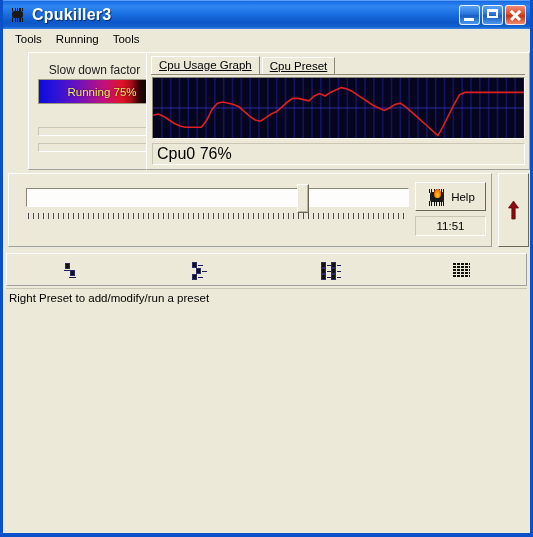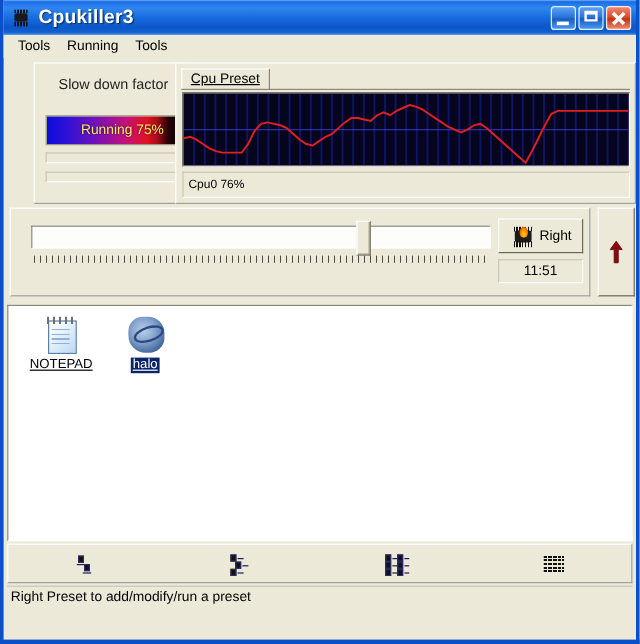--- a/index.html
+++ b/index.html
@@ -135,21 +135,21 @@
     margin-left: 20px;
   }
   #slow-title {
     text-align: center;
     font-size: 12px;
     color: #222;
     margin-top: 10px;
   }
   #gradbar {
     position: absolute;
-    left: 9px; top: 43px;
+    left: 9px; top: 26px;
     width: 128px; height: 25px;
     box-sizing: border-box;
     border: 1px solid #9c9a7e;
     background: linear-gradient(90deg,
         #0b0bdd 0%, #2a12d8 12%, #6a12c0 30%,
         #c4117a 52%, #e01226 66%, #a90d18 73%,
         #2a0205 80%, #050505 88%, #000 100%);
     display: flex; align-items: center; justify-content: center;
   }
   #gradbar-label {
@@ -219,21 +219,21 @@
   #cpustatus {
     position: absolute;
     left: 5px; top: 90px;
     width: 373px; height: 22px;
     box-sizing: border-box;
     border: 1px solid;
     border-color: #c9c6b4 #ffffff #ffffff #c9c6b4;
     background: #ece9d8;
     display: flex; align-items: center;
     padding-left: 4px;
-    font-size: 10px;
+    font-size: 16px;
     color: #000;
   }
 
   
   #midarea {
     position: relative;
     margin: 2px 3px 0 3px;
     height: 78px;
   }
   #midpanel {
@@ -486,20 +486,21 @@
       <div id="slow-title">Slow down factor</div>
       <div id="gradbar">
         <span id="gradbar-label">Running 75%</span>
       </div>
       <div id="thinbar1" class="thinbar"></div>
       <div id="thinbar2" class="thinbar"></div>
     </div>
 
     <div id="cpupanel" class="group">
       <div id="tabs">
+        <div class="tab active">Cpu Usage Graph</div>
         <div class="tab">Cpu Preset</div>
       </div>
       <div id="tabstrip-line"></div>
 
       <div id="graph">
         <svg id="graph-svg" width="371" height="60" viewBox="0 0 371 60" preserveAspectRatio="none">
             <line x1="8.833333333333334" y1="0" x2="8.833333333333334" y2="60" stroke="#2020a0" stroke-width="1.6" opacity="0.55"></line>
             <line x1="17.666666666666668" y1="0" x2="17.666666666666668" y2="60" stroke="#2020a0" stroke-width="1.6" opacity="0.55"></line>
             <line x1="26.5" y1="0" x2="26.5" y2="60" stroke="#2020a0" stroke-width="1.6" opacity="0.55"></line>
             <line x1="35.333333333333336" y1="0" x2="35.333333333333336" y2="60" stroke="#2020a0" stroke-width="1.6" opacity="0.55"></line>
@@ -558,55 +559,35 @@
       <div id="slider-thumb"></div>
       <div id="slider-ticks"></div>
 
       <div id="stop-button">
         <span id="stop-icon">
           <span class="pins-t"></span>
             <span class="chip"></span>
             <span class="flame"></span>
             <span class="pins"></span>
         </span>
-        <span>Right</span>
+        <span>Help</span>
       </div>
 
       <div id="time-display">
         <span>11:51</span>
       </div>
     </div>
 
     <div id="uparrow-button">
       <svg width="13" height="20" viewBox="0 0 13 20">
         <polygon points="6.5,1 11.5,8 8.2,8 8.2,19 4.8,19 4.8,8 1.5,8" fill="#8b0a12" stroke="#5c0409" stroke-width="0.7"></polygon>
       </svg>
     </div>
   </div>
 
-  <div id="listarea">
-
-    <div class="desk-icon" id="icon-notepad">
-      <div class="icon-glyph">
-        <span class="np-page"></span>
-          <span class="np-lines"></span>
-          <span class="np-spiral"></span>
-      </div>
-      <span class="icon-label" id="label-notepad">NOTEPAD</span>
-    </div>
-
-    <div class="desk-icon" id="icon-halo">
-      <div class="icon-glyph">
-        <span class="halo-blob"></span>
-          <span class="halo-ring"></span>
-      </div>
-      <span class="icon-label" id="label-halo">halo</span>
-    </div>
-
-  </div>
 
   <div id="bottombar">
     <div class="view-btn">
       <span class="vicon">
         <span class="vsq" style="left:4px;top:2px;"></span>
         <span class="vln" style="left:3px;top:9px;width:7px;"></span>
         <span class="vsq" style="left:9px;top:9px;"></span>
         <span class="vln" style="left:8px;top:16px;width:7px;"></span>
       </span>
     </div>

